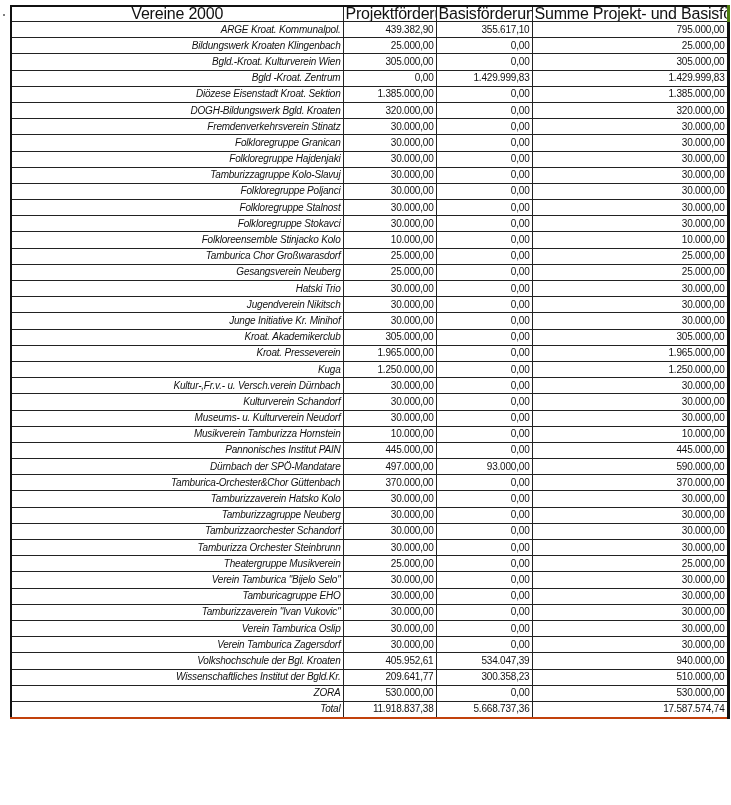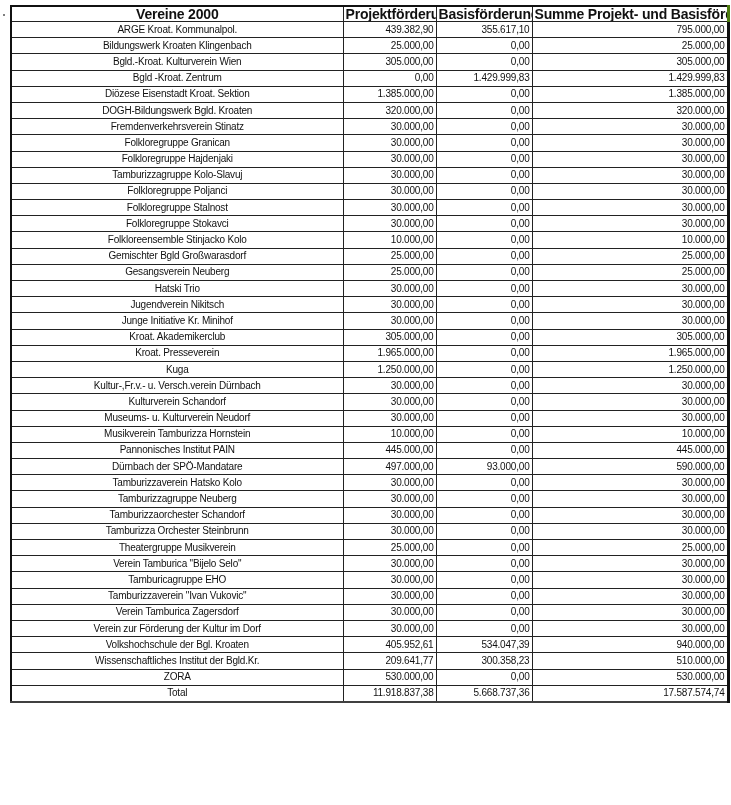--- a/index.html
+++ b/index.html
@@ -20,26 +20,26 @@
     th, td {
       border: 1px solid #222;
       height: 15.2px;
       padding: 0 2px;
       font-size: 10px;
       line-height: 14px;
       white-space: nowrap;
       overflow: hidden;
       letter-spacing: -0.2px;
     }
-    th { font-weight: bold; text-align: center; font-size: 14px; height: 14px; }
-    td.name { text-align: center; }
+    th { font-weight: normal; text-align: center; font-size: 16px; height: 14px; }
+    td.name { text-align: right; font-style: italic; }
     td.num { text-align: right; }
     td.sum { border-right: 3px solid #111; }
     th.sum { border-right: 3px solid #4d7c0f; }
-    tr.total td { border-bottom: 2px solid #404040; }
+    tr.total td { border-bottom: 2px solid #c2410c; }
   </style>
 </head>
 <body>
 
 <div class="dot"></div>
 
 <table class="grid">
   <colgroup>
     <col class="c-name">
       <col class="c-proj">
@@ -133,21 +133,21 @@
         <td class="num">0,00</td>
         <td class="num sum">30.000,00</td>
       </tr>
       <tr>
         <td class="name">Folkloreensemble Stinjacko Kolo</td>
         <td class="num">10.000,00</td>
         <td class="num">0,00</td>
         <td class="num sum">10.000,00</td>
       </tr>
       <tr>
-        <td class="name">Gemischter Bgld Großwarasdorf</td>
+        <td class="name">Tamburica Chor Großwarasdorf</td>
         <td class="num">25.000,00</td>
         <td class="num">0,00</td>
         <td class="num sum">25.000,00</td>
       </tr>
       <tr>
         <td class="name">Gesangsverein Neuberg</td>
         <td class="num">25.000,00</td>
         <td class="num">0,00</td>
         <td class="num sum">25.000,00</td>
       </tr>
@@ -217,20 +217,26 @@
         <td class="num">0,00</td>
         <td class="num sum">445.000,00</td>
       </tr>
       <tr>
         <td class="name">Dürnbach der SPÖ-Mandatare</td>
         <td class="num">497.000,00</td>
         <td class="num">93.000,00</td>
         <td class="num sum">590.000,00</td>
       </tr>
       <tr>
+        <td class="name">Tamburica-Orchester&amp;Chor Güttenbach</td>
+        <td class="num">370.000,00</td>
+        <td class="num">0,00</td>
+        <td class="num sum">370.000,00</td>
+      </tr>
+      <tr>
         <td class="name">Tamburizzaverein Hatsko Kolo</td>
         <td class="num">30.000,00</td>
         <td class="num">0,00</td>
         <td class="num sum">30.000,00</td>
       </tr>
       <tr>
         <td class="name">Tamburizzagruppe Neuberg</td>
         <td class="num">30.000,00</td>
         <td class="num">0,00</td>
         <td class="num sum">30.000,00</td>
@@ -265,27 +271,27 @@
         <td class="num">0,00</td>
         <td class="num sum">30.000,00</td>
       </tr>
       <tr>
         <td class="name">Tamburizzaverein "Ivan Vukovic"</td>
         <td class="num">30.000,00</td>
         <td class="num">0,00</td>
         <td class="num sum">30.000,00</td>
       </tr>
       <tr>
+        <td class="name">Verein Tamburica Oslip</td>
+        <td class="num">30.000,00</td>
+        <td class="num">0,00</td>
+        <td class="num sum">30.000,00</td>
+      </tr>
+      <tr>
         <td class="name">Verein Tamburica Zagersdorf</td>
-        <td class="num">30.000,00</td>
-        <td class="num">0,00</td>
-        <td class="num sum">30.000,00</td>
-      </tr>
-      <tr>
-        <td class="name">Verein zur Förderung der Kultur im Dorf</td>
         <td class="num">30.000,00</td>
         <td class="num">0,00</td>
         <td class="num sum">30.000,00</td>
       </tr>
       <tr>
         <td class="name">Volkshochschule der Bgl. Kroaten</td>
         <td class="num">405.952,61</td>
         <td class="num">534.047,39</td>
         <td class="num sum">940.000,00</td>
       </tr>

